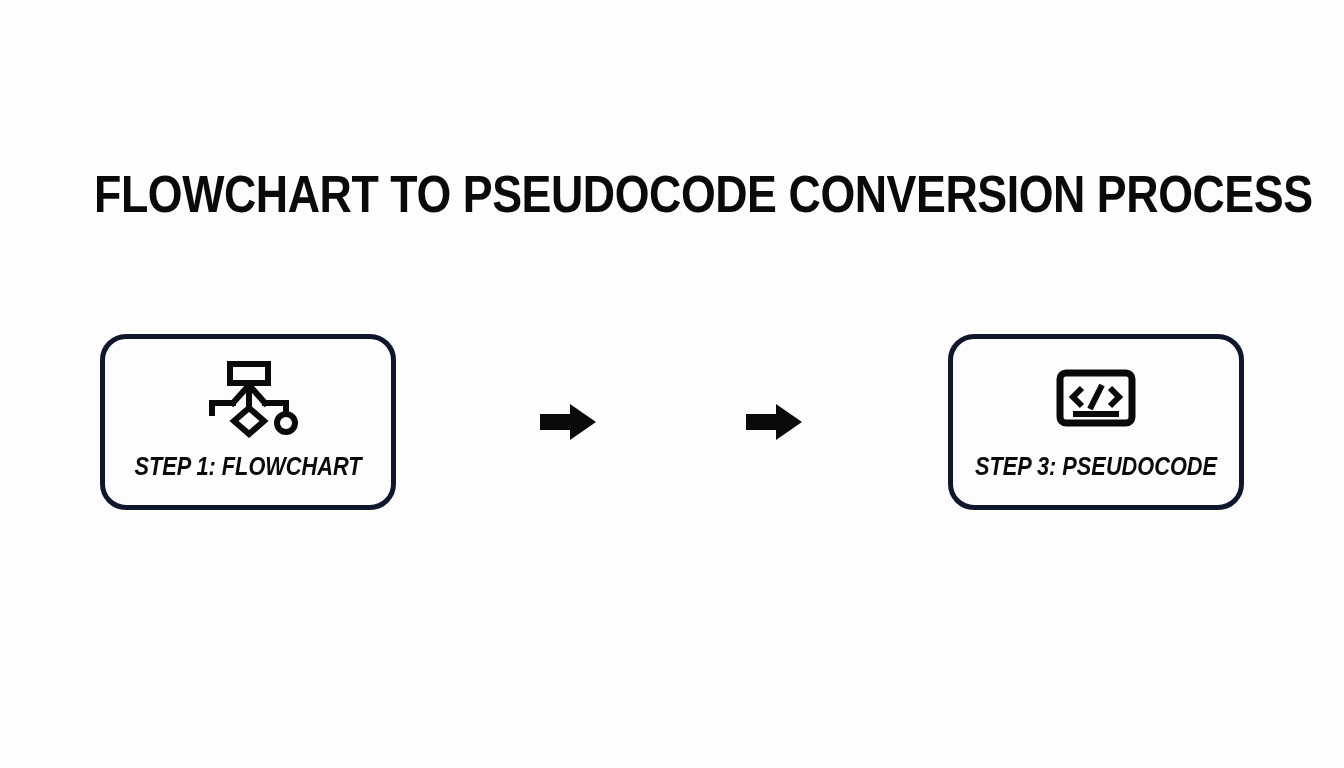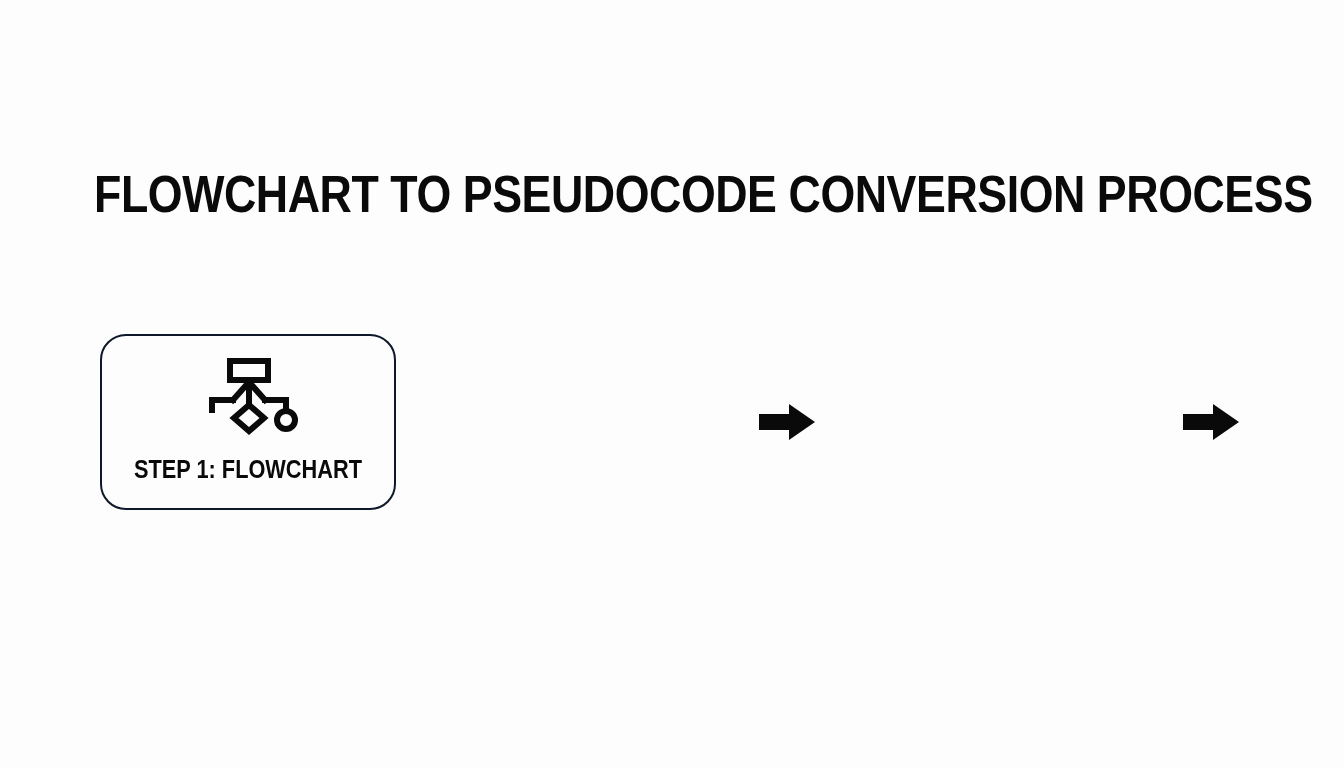--- a/index.html
+++ b/index.html
@@ -50,29 +50,30 @@
     display: flex;
     flex-direction: row;
     align-items: center;
     justify-content: space-between;
   }
 
   .step-card {
     box-sizing: border-box;
     width: 296px;
     height: 176px;
-    border: 2px solid #0f172a;
+    border: 5px solid #0f172a;
     border-radius: 26px;
     background: #fdfdfd;
     display: flex;
     flex-direction: column;
     align-items: center;
     justify-content: flex-start;
     padding-top: 22px;
     position: relative;
+    font-style: italic;
   }
 
   .step-icon {
     width: 96px;
     height: 74px;
     display: flex;
     align-items: center;
     justify-content: center;
   }
   .step-icon svg { display: block; overflow: visible; }
@@ -141,15 +142,32 @@
       </svg>
     </div>
 
 
     <div class="connector">
       <svg width="58" height="40" viewBox="0 0 58 40">
         <path d="M 0 12 L 30 12 L 30 2 L 56 20 L 30 38 L 30 28 L 0 28 Z" fill="#0a0a0a"></path>
       </svg>
     </div>
 
+    <div class="step-card">
+      <div class="step-icon">
+        <svg width="96" height="74" viewBox="0 0 96 74">
+
+          <rect x="12" y="12" width="72" height="50" rx="6" ry="6" fill="none" stroke="#0a0a0a" stroke-width="7"></rect>
+
+          <g fill="none" stroke="#0a0a0a" stroke-width="6" stroke-linecap="butt" stroke-linejoin="miter">
+            <path d="M 34 27 L 25 36 L 34 45"></path>
+            <path d="M 62 27 L 71 36 L 62 45"></path>
+            <path d="M 54 24 L 42 48"></path>
+          </g>
+
+          <rect x="25" y="50" width="46" height="6" fill="#0a0a0a"></rect>
+        </svg>
+      </div>
+      <div class="step-label">STEP 3: PSEUDOCODE</div>
+    </div>
 
   </div>
 </div>
 
 </body></html>

